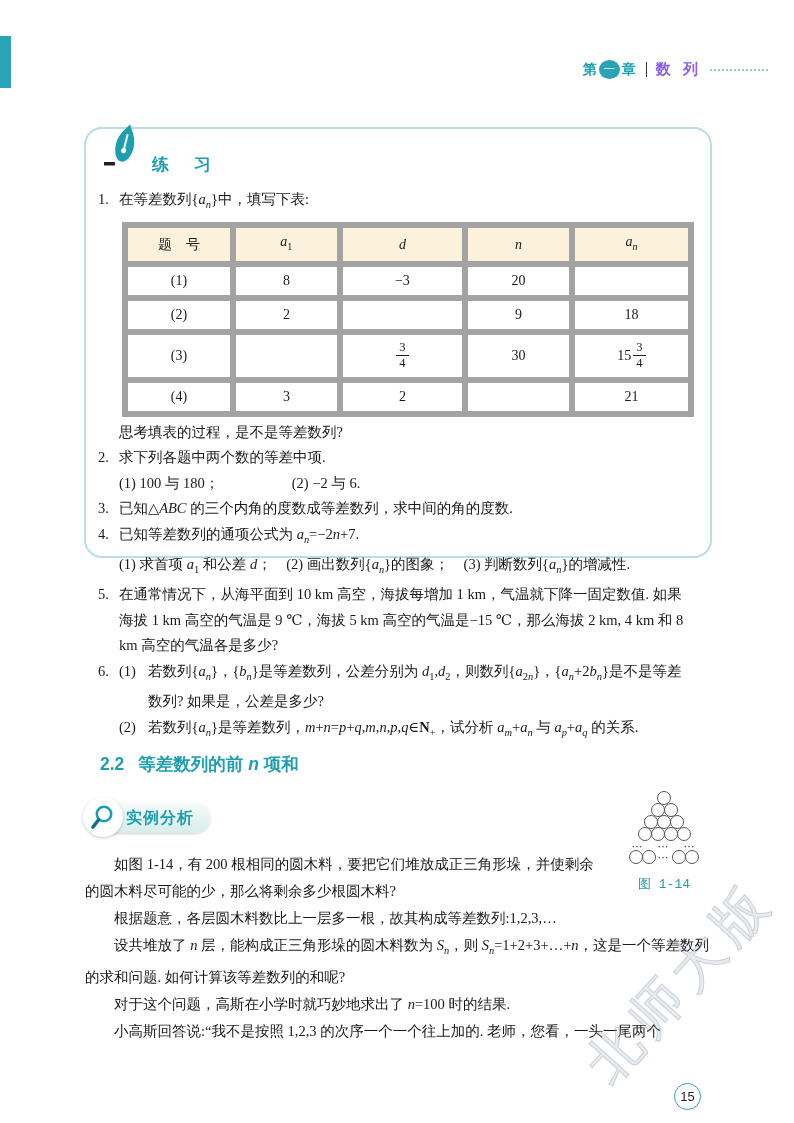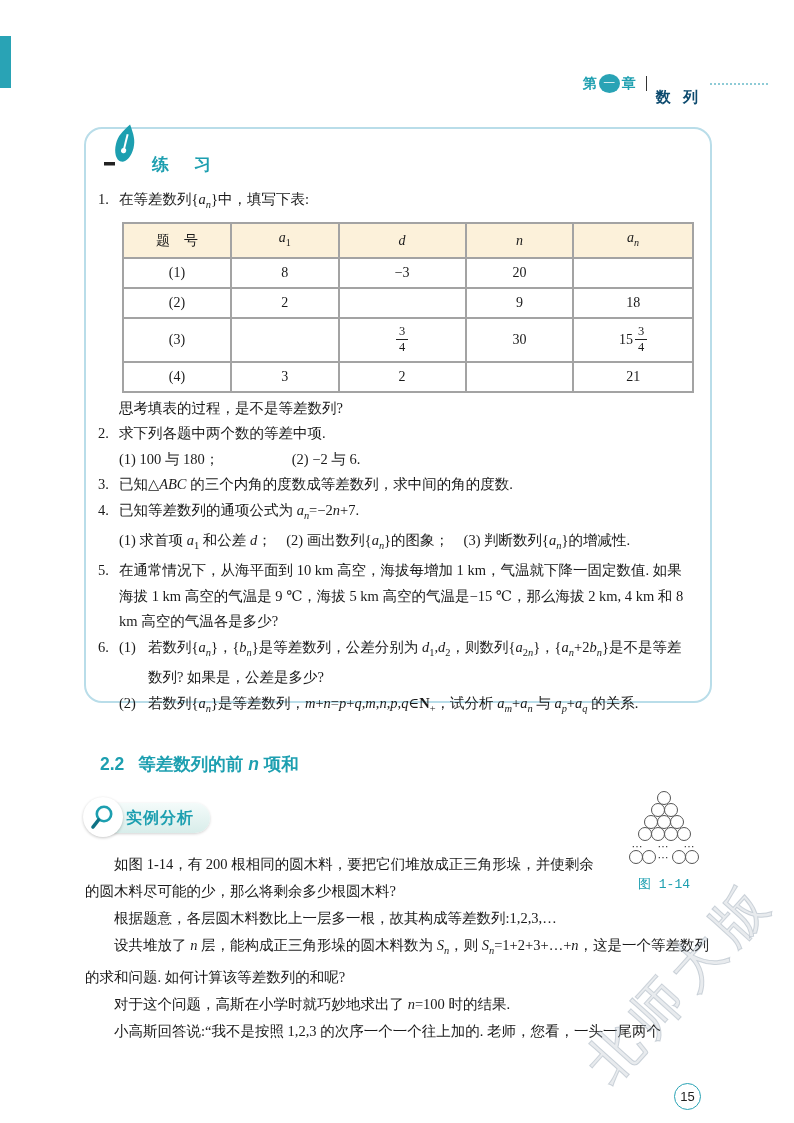--- a/index.html
+++ b/index.html
@@ -7,41 +7,41 @@
         font-family:"Liberation Serif","DejaVu Serif",serif;color:#1a1a1a;}
   .bleed-tab{position:absolute;left:0;top:36px;width:11px;height:52px;background:#29a3b5;}
 
   
   .header{position:absolute;top:60px;left:0;right:26px;display:flex;justify-content:flex-end;align-items:center;
           font-family:"Liberation Sans","DejaVu Sans",sans-serif;}
   .chap-pre,.chap-suf{color:#1d9fb0;font-weight:bold;font-size:14px;}
   .chap-circle{display:inline-flex;align-items:center;justify-content:center;width:21px;height:19px;border-radius:50%;
                background:#29a3b5;color:#fff;font-size:12px;margin:0 2px;}
   .vline{width:1px;height:15px;background:#333;margin:0 9px 0 10px;}
-  .sec-title{font-size:15px;font-weight:bold;color:#0c4a6e;letter-spacing:4px;margin-top:28px;}
+  .sec-title{font-size:15px;font-weight:bold;color:#8b5cf6;letter-spacing:4px;}
   .hdots{width:58px;border-top:2px dotted #8ecbd6;margin-left:8px;}
 
   
-  .exbox{position:absolute;left:84px;top:127px;width:628px;height:576px;border:2px solid #b9dde9;border-radius:18px;
+  .exbox{position:absolute;left:84px;top:127px;width:628px;height:431px;border:2px solid #b9dde9;border-radius:18px;
          box-sizing:border-box;padding:0 16px 0 12px;}
   .extitle-row{position:relative;height:54px;}
   .pen-wrap{position:absolute;left:4px;top:-8px;width:42px;height:50px;}
   .extitle{position:absolute;left:54px;top:24px;color:#1d9fb0;font-weight:bold;font-size:17px;letter-spacing:4px;
            font-family:"Liberation Sans","DejaVu Sans",sans-serif;}
   .exbody{font-size:14.5px;line-height:25.5px;margin-top:4px;}
   .qitem{position:relative;padding-left:21px;}
   .qnum{position:absolute;left:0;}
   .qopts{padding-left:21px;}
   .qsub{position:relative;padding-left:29px;}
   .qsubnum{position:absolute;left:0;}
   .qfollow{padding-left:21px;}
 
   
   .etable{border-collapse:collapse;margin:5px 0 3px 24px;text-align:center;font-size:14px;}
-  .etable td,.etable th{border:2px solid #a3a3a3;padding:1px 4px;font-weight:normal;}
+  .etable td,.etable th{border:6px solid #a3a3a3;padding:1px 4px;font-weight:normal;}
   .etable thead th{background:#fcf1da;height:26px;}
   .etable td{height:26px;}
   .etable tr.tall td{height:40px;}
   .c0{width:100px}.c1{width:100px}.c2{width:120px}.c3{width:100px}.c4{width:112px}
   .frac{display:inline-flex;flex-direction:column;align-items:center;vertical-align:middle;line-height:1.05;font-size:12.5px;}
   .frac .fn{padding:0 3px 1px;border-bottom:1px solid #222;}
   .frac .fd{padding-top:1px;}
   .mix{display:inline-flex;align-items:center;gap:2px;justify-content:center;}
 
   

